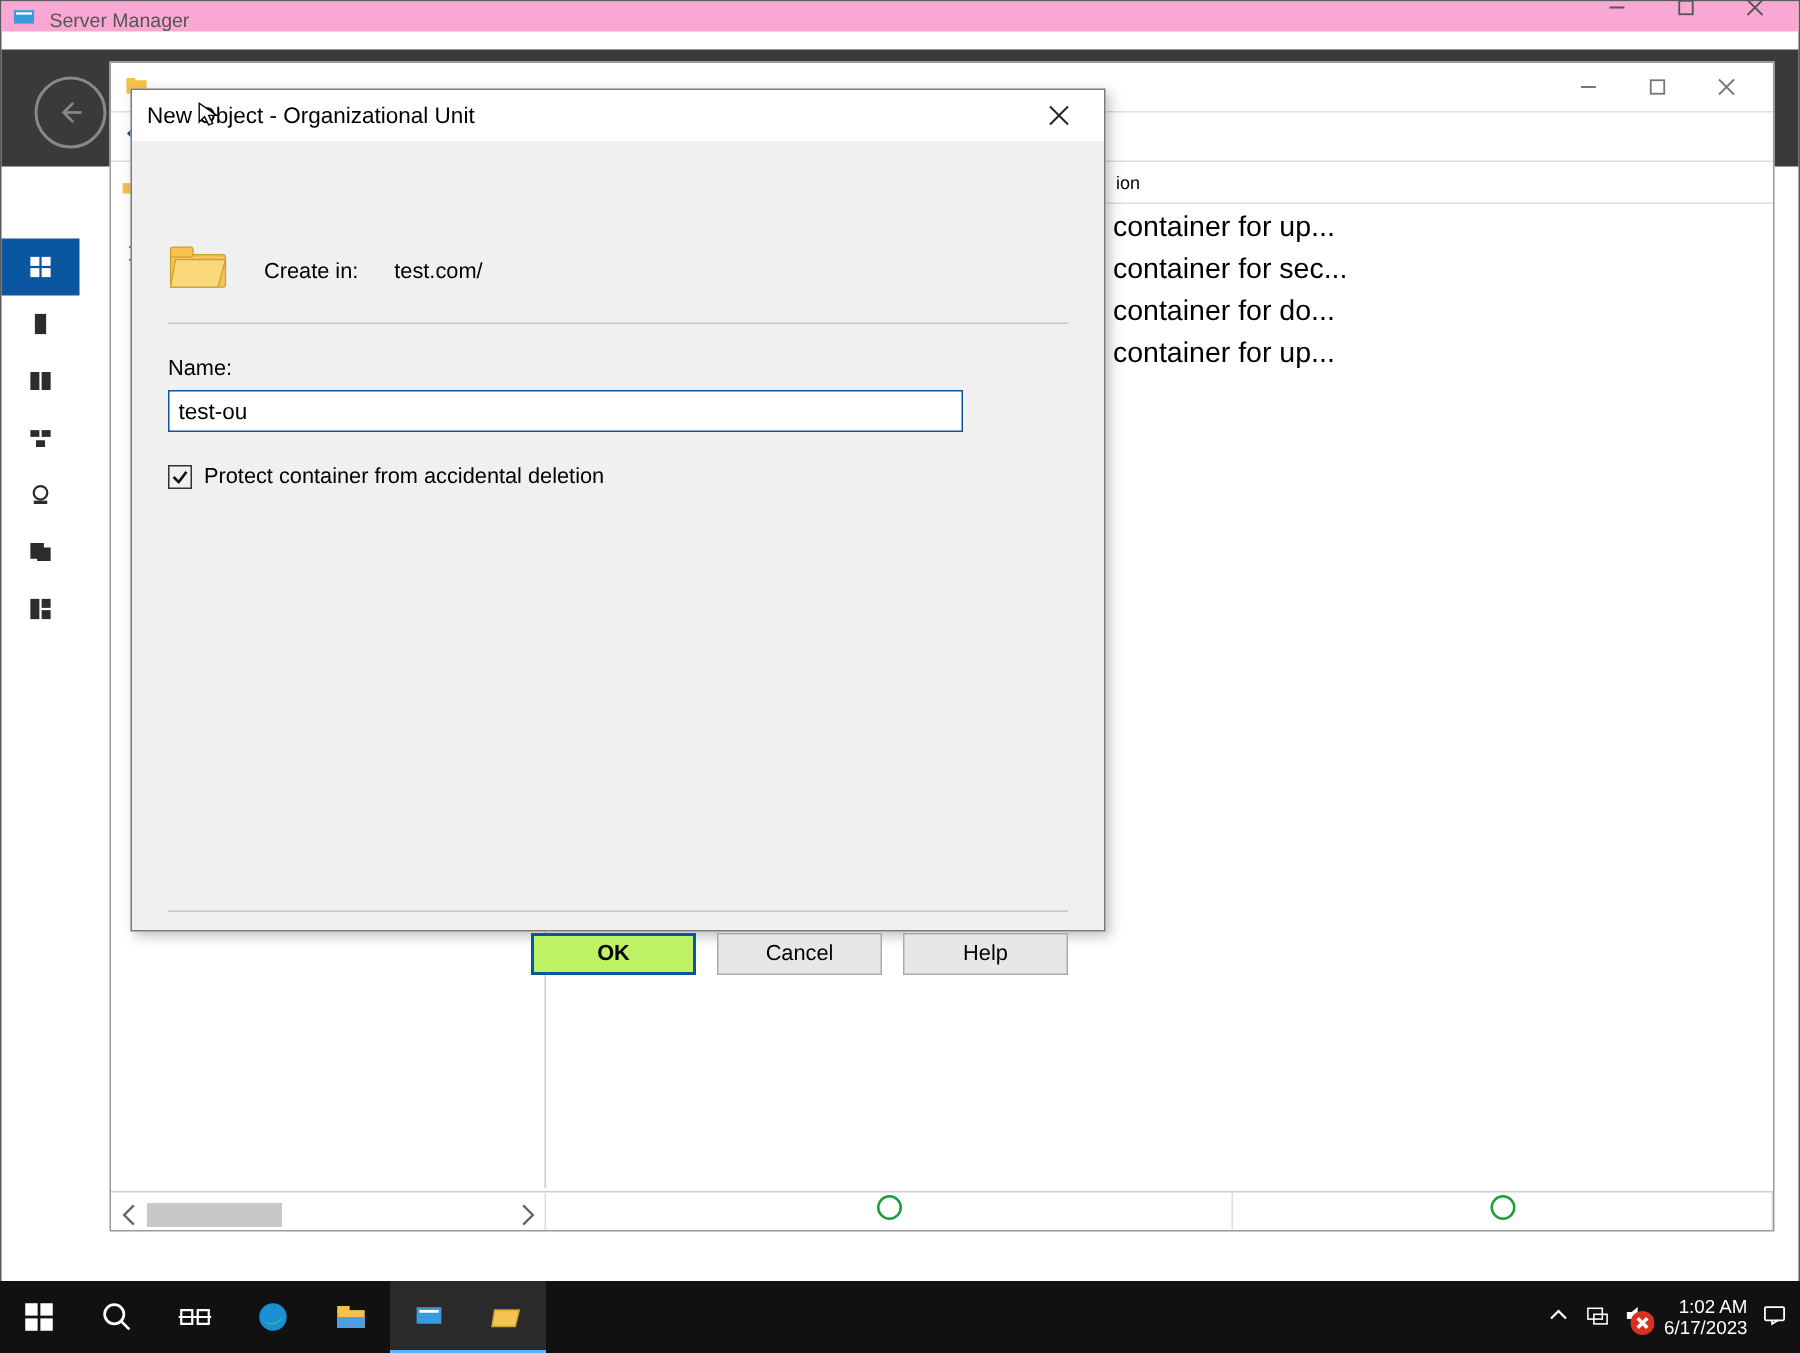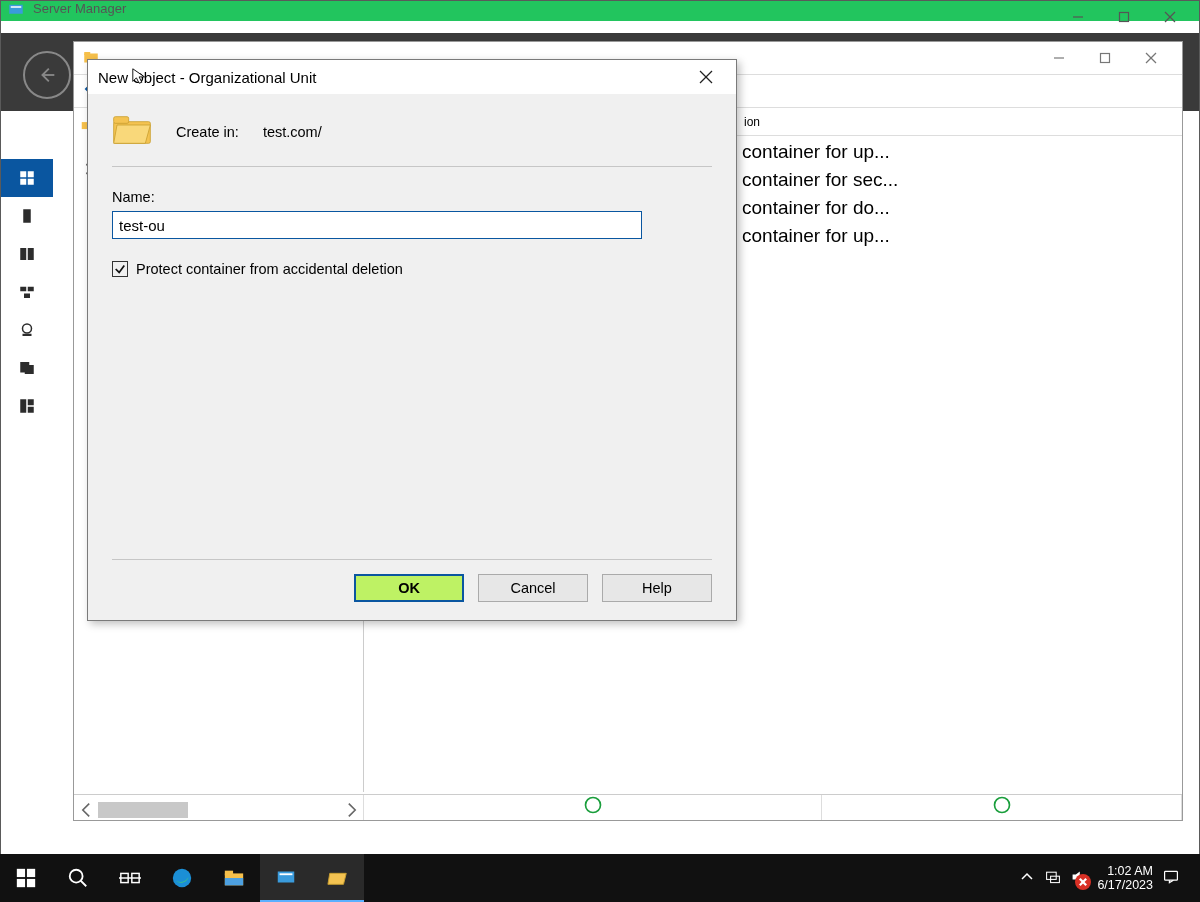--- a/index.html
+++ b/index.html
@@ -1,20 +1,20 @@
 <!DOCTYPE html>
 <html><head>
 <meta charset="utf-8">
 <style>
   * { box-sizing: border-box; margin: 0; padding: 0; font-family: "Segoe UI", Tahoma, sans-serif; }
   html, body { width: 1200px; height: 902px; overflow: hidden; background: #fff; }
 
   
   .outer-window { position: absolute; inset: 0; border: 1px solid #5a5a5a; background: #fff; }
-  .outer-titlebar { height: 20px; display: flex; align-items: flex-start; padding: 0 6px; background: #22c55e; color: #555;}
+  .outer-titlebar { height: 20px; display: flex; align-items: flex-end; padding: 0 6px; background: #f9a8d4; color: #555;}
   .outer-titlebar .icon { width: 18px; height: 18px; margin-right: 8px; }
   .outer-title { font-size: 13px; color: #555; }
   .win-controls { margin-left: auto; display: flex; }
   .win-btn { width: 46px; height: 32px; display:flex; align-items:center; justify-content:center; color:#555;}
   .win-btn svg { width:12px; height:12px; stroke:#555; fill:none; stroke-width:1.2;}
   .dark-strip { position:absolute; top:32px; left:0; right:0; height:78px; background:#3a3a3a; }
   .back-circle { position:absolute; top:50px; left:22px; width:48px; height:48px; border:2px solid #888; border-radius:50%; display:flex; align-items:center; justify-content:center;}
   .back-circle svg{ width:22px; height:22px; stroke:#888; fill:none; stroke-width:2;}
 
   
@@ -45,40 +45,40 @@
   .tree-scroll .track{ flex:1; height:16px; }
   .tree-scroll .arr{ width:16px;height:16px; display:flex;align-items:center;justify-content:center;}
   .aduc-status{position:absolute; bottom:0; left:0; right:0; height:26px; border-top:1px solid #ccc; display:flex;}
   .aduc-status div{ border-right:1px solid #ddd;}
 
   
   .modal { position:absolute; top:58px; left:86px; width:650px; height:562px; border:1px solid #7a7a7a; background:#f0f0f0; box-shadow:3px 3px 8px rgba(0,0,0,.25);}
   .modal-title{ height:34px; background:#fff; display:flex; align-items:center; padding:0 10px; font-size:15px;}
   .modal-title .close{ margin-left:auto; width:40px; display:flex; justify-content:center;}
   .modal-title .close svg{width:14px;height:14px;stroke:#222;stroke-width:1.3;fill:none;}
-  .modal-body{ padding:18px 24px 14px 24px; height:calc(100% - 34px); display:flex; flex-direction:column; position:relative;}
+  .modal-body{ padding:18px 24px 14px 24px; height:calc(100% - 34px); display:flex; flex-direction:column; position:relative;margin-top:48px;}
   .createrow{ display:flex; align-items:center; gap:24px; padding-bottom:14px; border-bottom:1px solid #c6c6c6;}
   .folder-ico{ width:40px;height:36px;}
   .createrow .lbl{ font-size:14.5px;}
   .namesec{ margin-top:22px;}
   .namesec label{ font-size:14.5px; display:block; margin-bottom:6px;}
   .namesec input{ width:530px; height:28px; border:1px solid #0a56a0; padding:2px 6px; font-size:15px; outline:none;}
   .chkrow{ margin-top:22px; display:flex; align-items:center; gap:8px; font-size:14.5px;}
   .chkrow .chk{ width:16px;height:16px;border:1px solid #333; display:flex;align-items:center;justify-content:center;}
   .chkrow .chk svg{width:12px;height:12px;stroke:#111;stroke-width:2;fill:none;}
   .btnrow{ position:absolute; bottom:18px; right:24px; display:flex; gap:14px; padding-top:14px; border-top:1px solid #c6c6c6; width:600px; justify-content:flex-end;}
   .btn{ width:110px; height:28px; font-size:14.5px; background:#e7e7e7; border:1px solid #aaa; display:flex; align-items:center; justify-content:center;}
   .btn.primary{ border:2px solid #0a56a0; background:#bef264;font-weight:bold;}
 
   
   .taskbar{ position:absolute; left:0; right:0; bottom:0; height:48px; background:#111; display:flex; align-items:center; color:#fff;}
   .task-btn{ width:52px; height:48px; display:flex; align-items:center; justify-content:center;}
   .task-btn svg{ width:22px;height:22px;}
   .task-btn.active{ border-bottom:2px solid #5bb0ff; background:#2a2a2a;}
-  .tray{ margin-left:auto; display:flex; align-items:center; gap:10px; padding-right:21px; font-size:12.5px; line-height:14px;}
+  .tray{ margin-left:auto; display:flex; align-items:center; gap:10px; padding-right:9px; font-size:12.5px; line-height:14px;}
   .tray .clock{ text-align:right;}
   .tray svg{ width:16px;height:16px;}
   .cursor{position:absolute; top:66px; left:130px; width:18px;height:18px; pointer-events:none;}
 </style>
 </head>
 <body>
 
 <div class="outer-window">
   <div class="outer-titlebar">
     <span class="icon">

